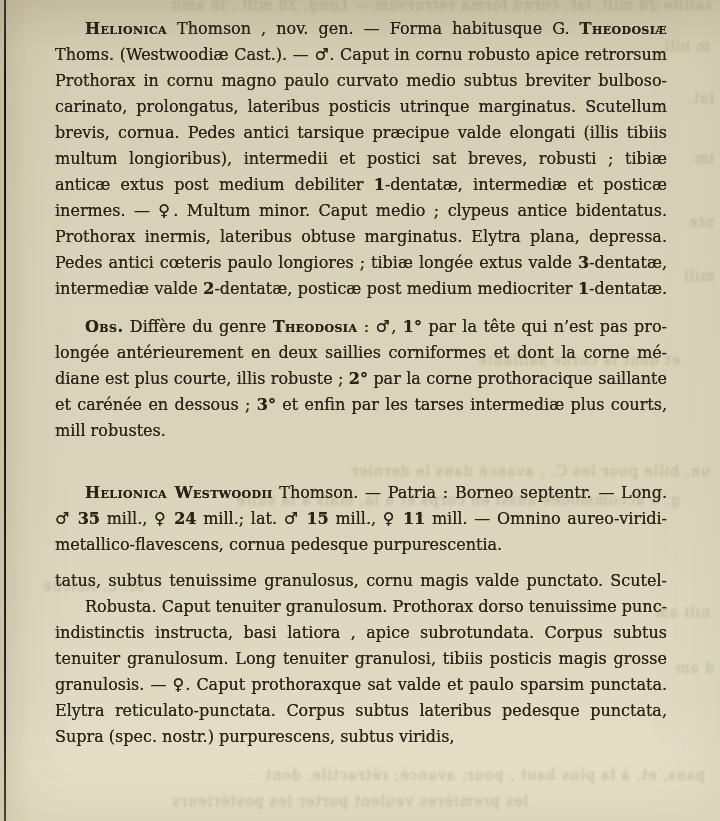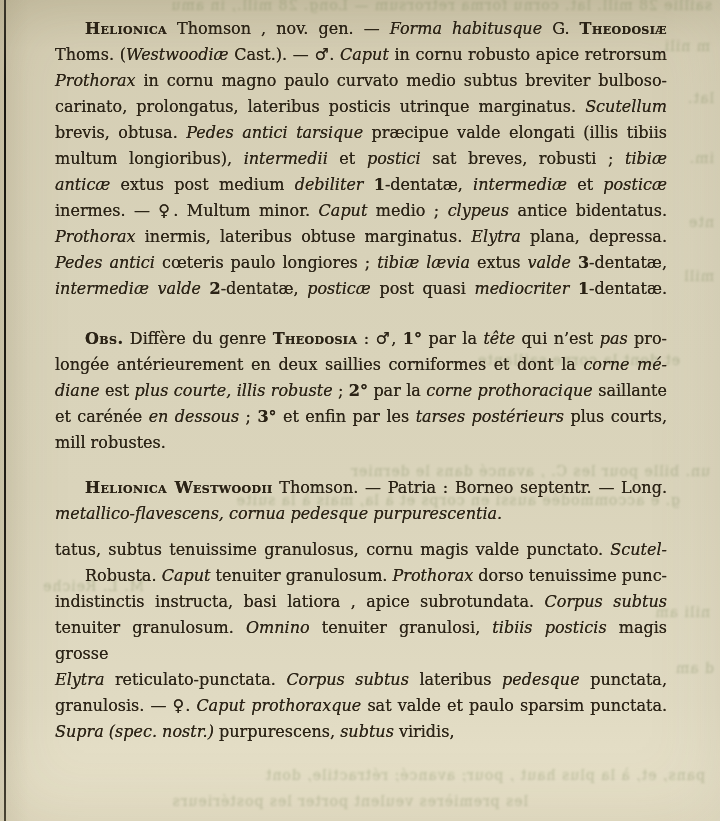--- a/index.html
+++ b/index.html
@@ -20,21 +20,21 @@
   }
   .textbody{
     position:absolute;left:55px;top:16px;width:612px;
     font-size:16px;line-height:26px;color:#2b2316;
     text-shadow:0 0 .55px rgba(43,35,22,.85);
   }
   .para{margin:0;}
   .line{text-align:justify;text-align-last:justify;white-space:normal;}
   .line.last{text-align-last:left;}
   .line.indent{text-indent:30px;}
-  .i{font-style:italic;}
+  .i{}
   .b{font-weight:bold;}
   .sc{font-variant:small-caps;letter-spacing:.4px;font-weight:bold;}
   .ghost-layer{position:absolute;inset:0;pointer-events:none;}
   .ghost{
     position:absolute;color:#6d7d4e;opacity:.34;filter:blur(1.2px);
     transform:scaleX(-1);font-size:14px;line-height:16px;white-space:nowrap;
     overflow:hidden;letter-spacing:1px;
   }
 </style>
 </head>
@@ -57,42 +57,43 @@
       <div class="ghost" style="left: 668px; top: 660px; width: 46px;">d am</div>
       <div class="ghost" style="left: 40px; top: 767px; width: 665px;">pans, et, à la plus haut , pour; avancé; rétractile, dont</div>
       <div class="ghost" style="left: 58px; top: 793px; width: 470px;">les premières veulent porter les postérieurs</div>
     </div>
   <div class="textbody" id="textbody">
       <div class="para" style="margin-top: 0px;">
         <div class="line indent"><span class="sc">Helionica</span><span> Thomson , nov. gen. — </span><span class="i">Forma habitusque</span><span> G. </span><span class="sc">Theodosiæ</span></div>
         <div class="line"><span>Thoms. (</span><span class="i">Westwoodiæ</span><span> Cast.). — ♂. </span><span class="i">Caput</span><span> in cornu robusto apice retrorsum</span></div>
         <div class="line"><span class="i">Prothorax</span><span> in cornu magno paulo curvato medio subtus breviter bulboso-</span></div>
         <div class="line"><span>carinato, prolongatus, lateribus posticis utrinque marginatus. </span><span class="i">Scutellum</span></div>
-        <div class="line"><span>brevis, obtusa. </span><span class="i">Pedes antici tarsique</span><span> præcipue valde elongati (illis tibiis</span></div>
+        <div class="line"><span>brevis, cornua. </span><span class="i">Pedes antici tarsique</span><span> præcipue valde elongati (illis tibiis</span></div>
         <div class="line"><span>multum longioribus), </span><span class="i">intermedii</span><span> et </span><span class="i">postici</span><span> sat breves, robusti ; </span><span class="i">tibiæ</span></div>
         <div class="line"><span class="i">anticæ</span><span> extus post medium </span><span class="i">debiliter</span><span> </span><span class="b">1</span><span>-dentatæ, </span><span class="i">intermediæ</span><span> et </span><span class="i">posticæ</span></div>
         <div class="line"><span>inermes. — ♀. Multum minor. </span><span class="i">Caput</span><span> medio ; </span><span class="i">clypeus</span><span> antice bidentatus.</span></div>
         <div class="line"><span class="i">Prothorax</span><span> inermis, lateribus obtuse marginatus. </span><span class="i">Elytra</span><span> plana, depressa.</span></div>
-        <div class="line"><span class="i">Pedes antici</span><span> cœteris paulo longiores ; </span><span class="i">tibiæ lævia</span><span> extus </span><span class="i">valde</span><span> </span><span class="b">3</span><span>-dentatæ,</span></div>
-        <div class="line"><span class="i">intermediæ valde</span><span> </span><span class="b">2</span><span>-dentatæ, </span><span class="i">posticæ</span><span> post quasi </span><span class="i">mediocriter</span><span> </span><span class="b">1</span><span>-dentatæ.</span></div>
+        <div class="line"><span class="i">Pedes antici</span><span> cœteris paulo longiores ; </span><span class="i">tibiæ longée</span><span> extus </span><span class="i">valde</span><span> </span><span class="b">3</span><span>-dentatæ,</span></div>
+        <div class="line"><span class="i">intermediæ valde</span><span> </span><span class="b">2</span><span>-dentatæ, </span><span class="i">posticæ</span><span> post medium </span><span class="i">mediocriter</span><span> </span><span class="b">1</span><span>-dentatæ.</span></div>
       </div>
-      <div class="para" style="margin-top: 24px;">
+      <div class="para" style="margin-top: 12px;">
         <div class="line indent"><span class="sc">Obs.</span><span> Diffère du genre </span><span class="sc">Theodosia</span><span> : ♂, </span><span class="b">1°</span><span> par la </span><span class="i">tête</span><span> qui n’est </span><span class="i">pas</span><span> pro-</span></div>
         <div class="line"><span>longée antérieurement en deux saillies corniformes et dont la </span><span class="i">corne mé-</span></div>
         <div class="line"><span class="i">diane</span><span> est </span><span class="i">plus courte, illis robuste</span><span> ; </span><span class="b">2°</span><span> par la </span><span class="i">corne prothoracique</span><span> saillante</span></div>
-        <div class="line"><span>et carénée </span><span class="i">en dessous</span><span> ; </span><span class="b">3°</span><span> et enfin par les </span><span class="i">tarses postérieurs</span><span> plus courts,</span></div>
+        <div class="line"><span>et carénée </span><span class="i">en dessous</span><span> ; </span><span class="b">3°</span><span> et enfin par les </span><span class="i">tarses intermediæ</span><span> plus courts,</span></div>
         <div class="line last"><span>mill robustes.</span></div>
       </div>
-      <div class="para" style="margin-top: 19px;">
+      <div class="para" style="margin-top: 36px;">
         <div class="line indent"><span class="sc">Helionica Westwoodii</span><span> Thomson. — Patria : Borneo septentr. — Long.</span></div>
+        <div class="line"><span>♂ </span><span class="b">35</span><span> mill., ♀ </span><span class="b">24</span><span> mill.; lat. ♂ </span><span class="b">15</span><span> mill., ♀ </span><span class="b">11</span><span> mill. — </span><span class="i">Omnino aureo-viridi-</span></div>
         <div class="line last"><span class="i">metallico-flavescens, cornua pedesque purpurescentia.</span></div>
       </div>
       <div class="para" style="margin-top: 10px;">
         <div class="line"><span>tatus, subtus tenuissime granulosus, cornu magis valde punctato. </span><span class="i">Scutel-</span></div>
         <div class="line indent"><span>Robusta. </span><span class="i">Caput</span><span> tenuiter granulosum. </span><span class="i">Prothorax</span><span> dorso tenuissime punc-</span></div>
         <div class="line"><span>indistinctis instructa, basi latiora , apice subrotundata. </span><span class="i">Corpus subtus</span></div>
-        <div class="line"><span>tenuiter granulosum. </span><span class="i">Omnino</span><span> tenuiter granulosi, </span><span class="i">tibiis posticis</span><span> magis grosse</span></div>
+        <div class="line"><span>tenuiter granulosum. </span><span class="i">Long</span><span> tenuiter granulosi, </span><span class="i">tibiis posticis</span><span> magis grosse</span></div>
+        <div class="line"><span>granulosis. — ♀. </span><span class="i">Caput prothoraxque</span><span> sat valde et paulo sparsim punctata.</span></div>
         <div class="line"><span class="i">Elytra</span><span> reticulato-punctata. </span><span class="i">Corpus subtus</span><span> lateribus </span><span class="i">pedesque</span><span> punctata,</span></div>
-        <div class="line"><span>granulosis. — ♀. </span><span class="i">Caput prothoraxque</span><span> sat valde et paulo sparsim punctata.</span></div>
         <div class="line last"><span class="i">Supra (spec. nostr.)</span><span> purpurescens, </span><span class="i">subtus</span><span> viridis,</span></div>
       </div>
     </div>
 </div>
 
 </body></html>

